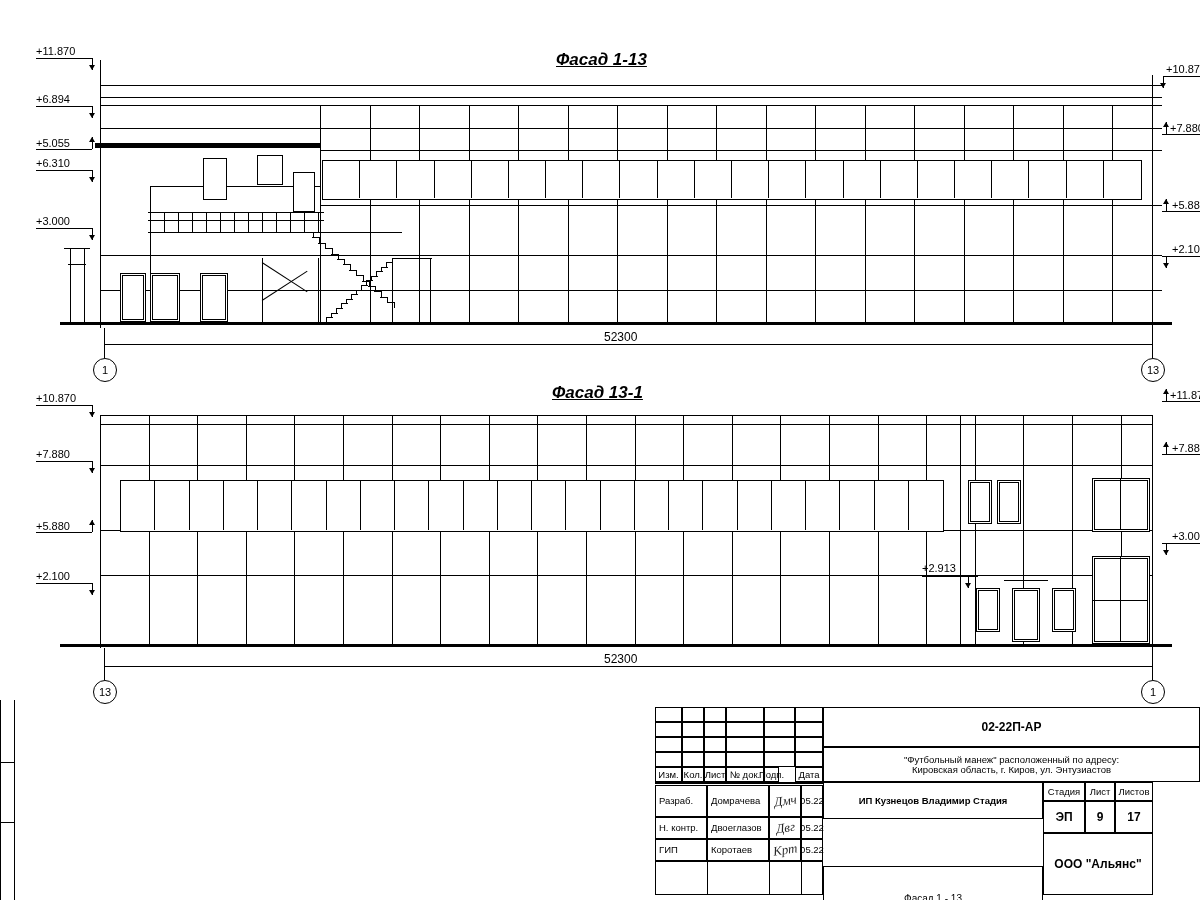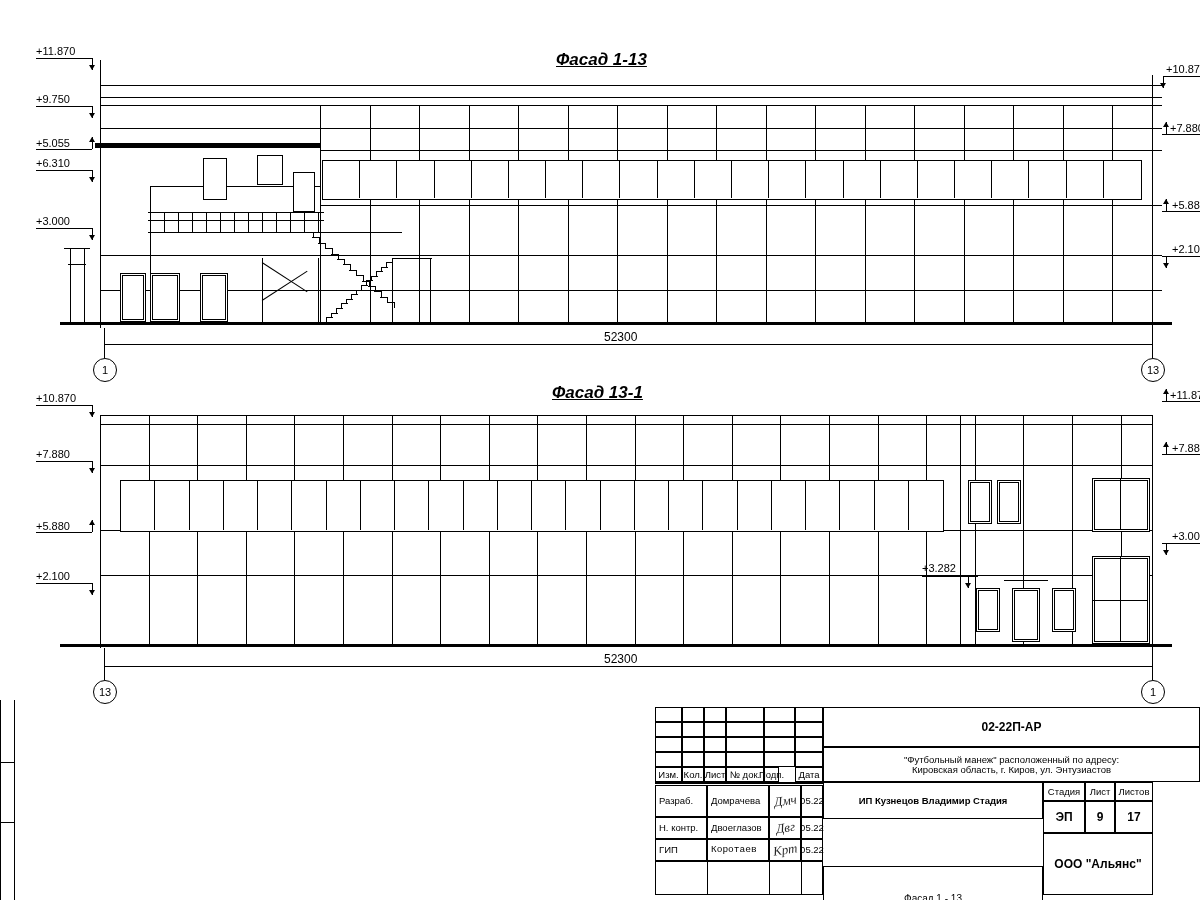--- a/index.html
+++ b/index.html
@@ -210,21 +210,21 @@
 
   <div class="ln v1px" style="left:70px;top:248px;height:74px;"></div>
   <div class="ln v1px" style="left:84px;top:248px;height:74px;"></div>
   <div class="ln h1px" style="left:64px;top:248px;width:26px;"></div>
   <div class="ln h1px" style="left:68px;top:264px;width:18px;"></div>
 
   <div class="elev" style="left:36px;top:45px;">+11.870</div>
   <div class="arrow-d" style="left:92px;top:58px;"></div>
   <div class="ln h1px" style="left:36px;top:58px;width:56px;"></div>
 
-  <div class="elev" style="left:36px;top:93px;">+9.750</div>
+  <div class="elev" style="left:36px;top:93px;">+6.894</div>
   <div class="arrow-d" style="left:92px;top:106px;"></div>
   <div class="ln h1px" style="left:36px;top:106px;width:56px;"></div>
 
   <div class="elev" style="left:36px;top:137px;">+5.055</div>
   <div class="arrow-u" style="left:92px;top:137px;"></div>
   <div class="ln h1px" style="left:36px;top:149px;width:56px;"></div>
 
   <div class="elev" style="left:36px;top:157px;">+6.310</div>
   <div class="arrow-d" style="left:92px;top:170px;"></div>
   <div class="ln h1px" style="left:36px;top:170px;width:56px;"></div>
@@ -346,21 +346,21 @@
   <div class="ln h1px" style="left:36px;top:461px;width:56px;"></div>
 
   <div class="elev" style="left:36px;top:520px;">+5.880</div>
   <div class="arrow-u" style="left:92px;top:520px;"></div>
   <div class="ln h1px" style="left:36px;top:532px;width:56px;"></div>
 
   <div class="elev" style="left:36px;top:570px;">+2.100</div>
   <div class="arrow-d" style="left:92px;top:583px;"></div>
   <div class="ln h1px" style="left:36px;top:583px;width:56px;"></div>
 
-  <div class="elev" style="left:922px;top:562px;">+3.282</div>
+  <div class="elev" style="left:922px;top:562px;">+2.913</div>
   <div class="ln h1px" style="left:922px;top:576px;width:56px;"></div>
   <div class="arrow-d" style="left:968px;top:576px;"></div>
 
   <div class="elev" style="left:1170px;top:389px;">+11.870</div>
   <div class="arrow-u" style="left:1166px;top:389px;"></div>
   <div class="ln h1px" style="left:1162px;top:401px;width:38px;"></div>
 
   <div class="elev" style="left:1172px;top:442px;">+7.880</div>
   <div class="arrow-u" style="left:1166px;top:442px;"></div>
   <div class="ln h1px" style="left:1162px;top:454px;width:38px;"></div>
@@ -422,21 +422,21 @@
         <span class="sig">Дмч</span>
       </div>
       <div class="tbcell " style="left: 801px; top: 785px; width: 22px; height: 32px; border-top: 1px solid rgb(0, 0, 0); border-left: 1px solid rgb(0, 0, 0);">05.22</div>
       <div class="tbcell l" style="left: 655px; top: 817px; width: 52px; height: 22px; border-top: 1px solid rgb(0, 0, 0); border-left: 1px solid rgb(0, 0, 0);">Н. контр.</div>
       <div class="tbcell l" style="left: 707px; top: 817px; width: 62px; height: 22px; border-top: 1px solid rgb(0, 0, 0); border-left: 1px solid rgb(0, 0, 0);">Двоеглазов</div>
       <div class="tbcell " style="left: 769px; top: 817px; width: 32px; height: 22px; border-top: 1px solid rgb(0, 0, 0); border-left: 1px solid rgb(0, 0, 0);">
         <span class="sig">Двг</span>
       </div>
       <div class="tbcell " style="left: 801px; top: 817px; width: 22px; height: 22px; border-top: 1px solid rgb(0, 0, 0); border-left: 1px solid rgb(0, 0, 0);">05.22</div>
       <div class="tbcell l" style="left: 655px; top: 839px; width: 52px; height: 22px; border-top: 1px solid rgb(0, 0, 0); border-left: 1px solid rgb(0, 0, 0);">ГИП</div>
-      <div class="tbcell l" style="left: 707px; top: 839px; width: 62px; height: 22px; border-top: 1px solid rgb(0, 0, 0); border-left: 1px solid rgb(0, 0, 0); font-family: Liberation Mono, monospace;">Коротаев</div>
+      <div class="tbcell l" style="left: 707px; top: 839px; width: 62px; height: 22px; border-top: 1px solid rgb(0, 0, 0); border-left: 1px solid rgb(0, 0, 0);">Коротаев</div>
       <div class="tbcell " style="left: 769px; top: 839px; width: 32px; height: 22px; border-top: 1px solid rgb(0, 0, 0); border-left: 1px solid rgb(0, 0, 0);">
         <span class="sig">Крт</span>
       </div>
       <div class="tbcell " style="left: 801px; top: 839px; width: 22px; height: 22px; border-top: 1px solid rgb(0, 0, 0); border-left: 1px solid rgb(0, 0, 0);">05.22</div>
       <div class="tbcell " style="left: 655px; top: 861px; width: 168px; height: 34px; border-top: 1px solid rgb(0, 0, 0); border-left: 1px solid rgb(0, 0, 0);"></div>
       <div class="ln v1px" style="left: 707px; top: 861px; height: 34px;"></div>
       <div class="ln v1px" style="left: 769px; top: 861px; height: 34px;"></div>
       <div class="ln v1px" style="left: 801px; top: 861px; height: 34px;"></div>
       <div class="tbcell big" style="left: 823px; top: 707px; width: 377px; height: 40px; border-top: 1px solid rgb(0, 0, 0); border-left: 1px solid rgb(0, 0, 0);">02-22П-АР</div>
       <div class="tbcell " style="left: 823px; top: 747px; width: 377px; height: 35px; border-top: 1px solid rgb(0, 0, 0); border-left: 1px solid rgb(0, 0, 0); flex-direction: column;">

